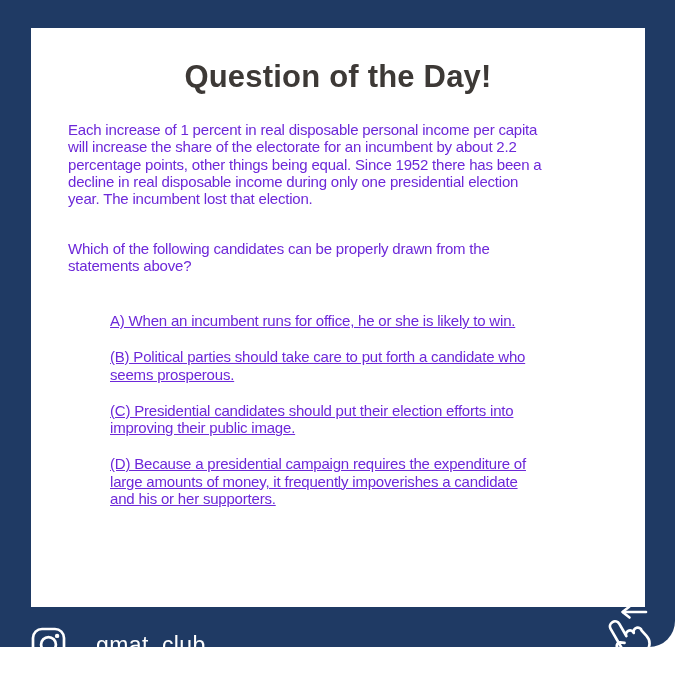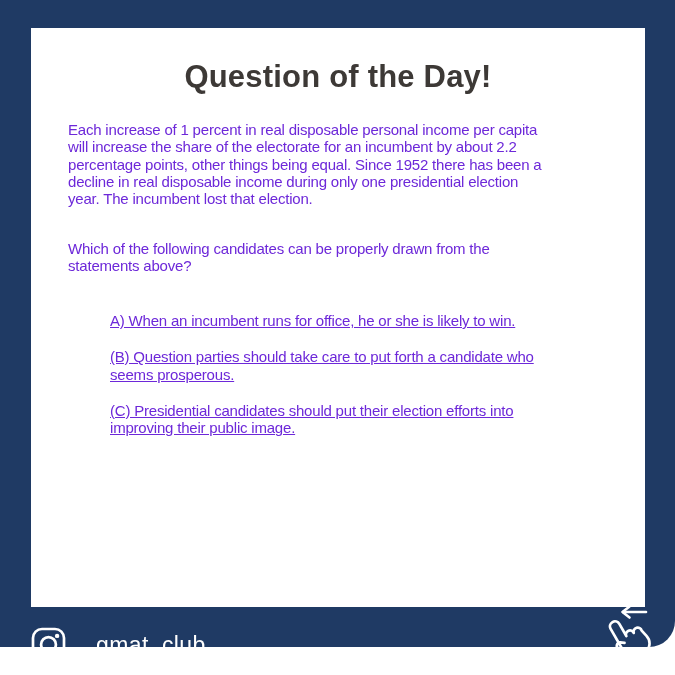--- a/index.html
+++ b/index.html
@@ -102,24 +102,27 @@
 will increase the share of the electorate for an incumbent by about 2.2
 percentage points, other things being equal. Since 1952 there has been a
 decline in real disposable income during only one presidential election
 year. The incumbent lost that election.</div>
 
     <div class="qtext prompt">Which of the following candidates can be properly drawn from the
 statements above?</div>
 
     <div class="options">
       <div class="qtext option">A) When an incumbent runs for office, he or she is likely to win.</div>
-      <div class="qtext option">(B) Question parties should take care to put forth a candidate who
+      <div class="qtext option">(B) Political parties should take care to put forth a candidate who
 seems prosperous.</div>
       <div class="qtext option">(C) Presidential candidates should put their election efforts into
 improving their public image.</div>
+      <div class="qtext option">(D) Because a presidential campaign requires the expenditure of
+large amounts of money, it frequently impoverishes a candidate
+and his or her supporters.</div>
     </div>
   </div>
 
   <span class="ig-icon">
     <svg width="35" height="35" viewBox="0 0 35 35" aria-hidden="true">
       <rect x="2" y="2" width="31" height="31" rx="9" fill="none" stroke="#ffffff" stroke-width="2.7"></rect>
       <circle cx="17.5" cy="17.5" r="7.4" fill="none" stroke="#ffffff" stroke-width="2.7"></circle>
       <circle cx="26.1" cy="8.9" r="2.2" fill="#ffffff"></circle>
     </svg>
   </span>

